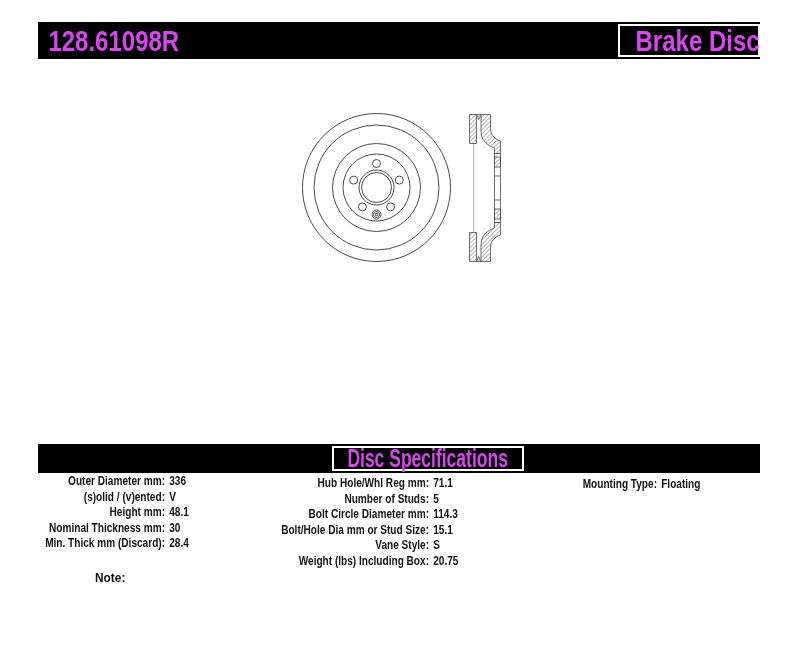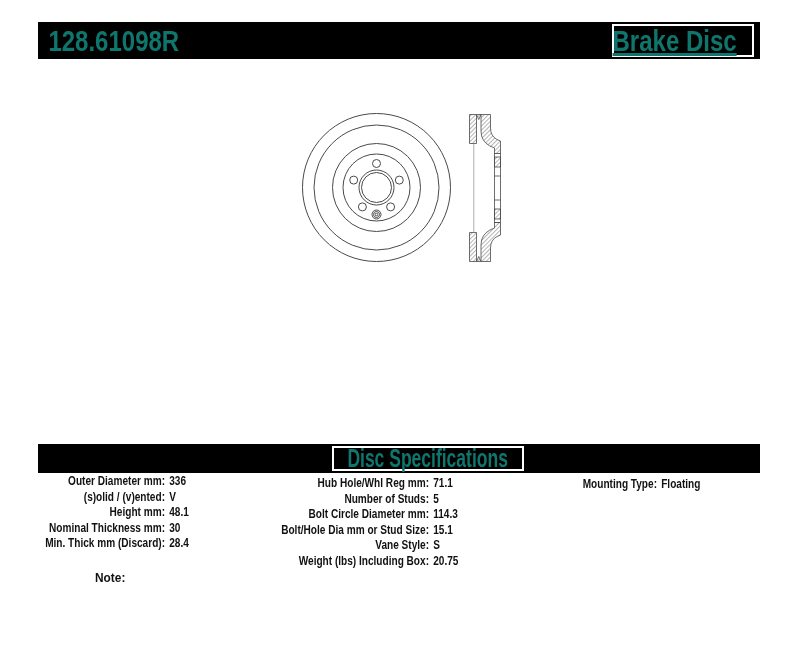--- a/index.html
+++ b/index.html
@@ -1,31 +1,31 @@
 <!DOCTYPE html>
 <html><head>
 <meta charset="utf-8">
 <style>
   html,body { margin:0; padding:0; background:#fff; }
   .page {
     position:relative; width:800px; height:655px; background:#ffffff;
     font-family:"Liberation Sans", sans-serif; overflow:hidden; color:#111;
   }
   .bar {
-    position:absolute; background:#000; color:#0f766e;
+    position:absolute; background:#000; color:#d946ef;
     display:flex; align-items:center; box-sizing:border-box;
   }
   .bar-top { left:38px; top:22px; width:722px; height:37px; justify-content:space-between; }
   .part-number {
     font-size:30px; font-weight:bold; padding-left:13px; white-space:nowrap;
     transform:scaleX(0.80); transform-origin:left center; line-height:1;
   }
   .title-box {
     border:2px solid #fff; width:142px; height:33px; box-sizing:border-box;
-    display:flex; align-items:center; justify-content:flex-end; margin-right:6px;text-decoration:underline;
+    display:flex; align-items:center; justify-content:flex-start; 
   }
   .title-text {
     font-size:30px; font-weight:bold; white-space:nowrap; line-height:1;
     transform:scaleX(0.80); transform-origin:center center;
   }
   .bar-spec { left:38px; top:444px; width:722px; height:29px; justify-content:center;padding-left:32px; }
   .spec-title-box {
     border:2px solid #fff; width:192px; height:25px; box-sizing:border-box;
     display:flex; align-items:center; justify-content:center; margin-left:26px;
   }

